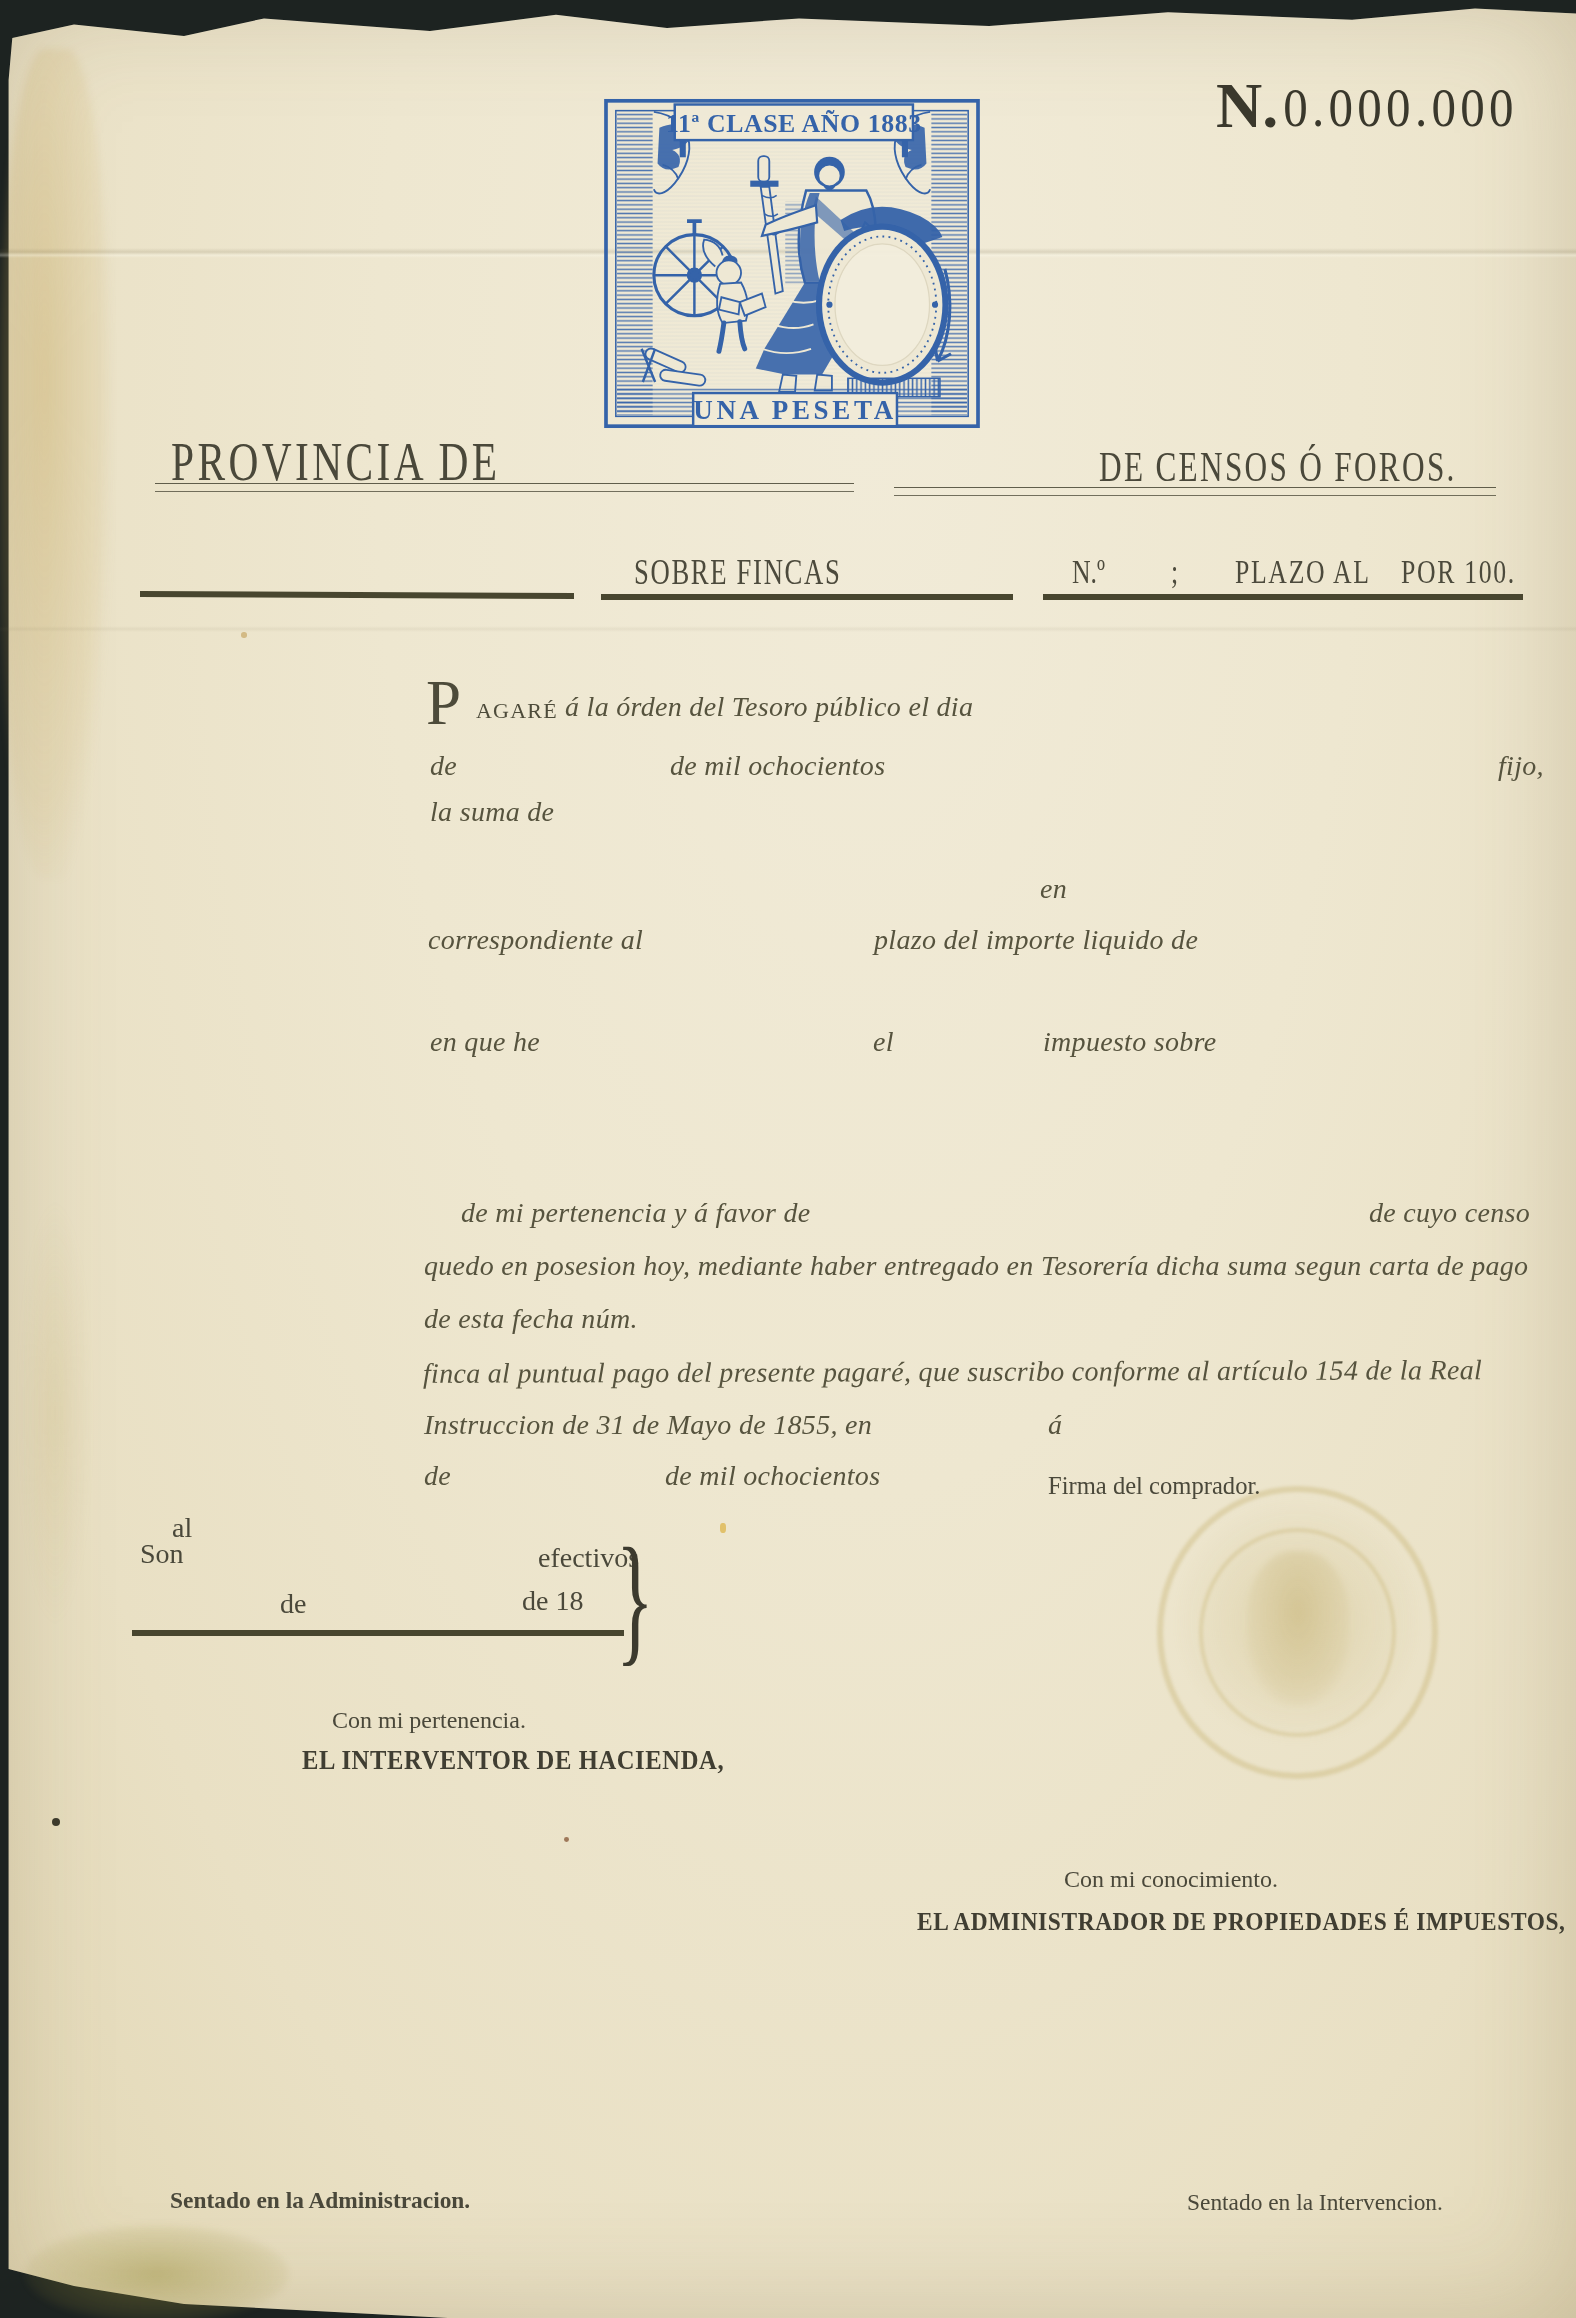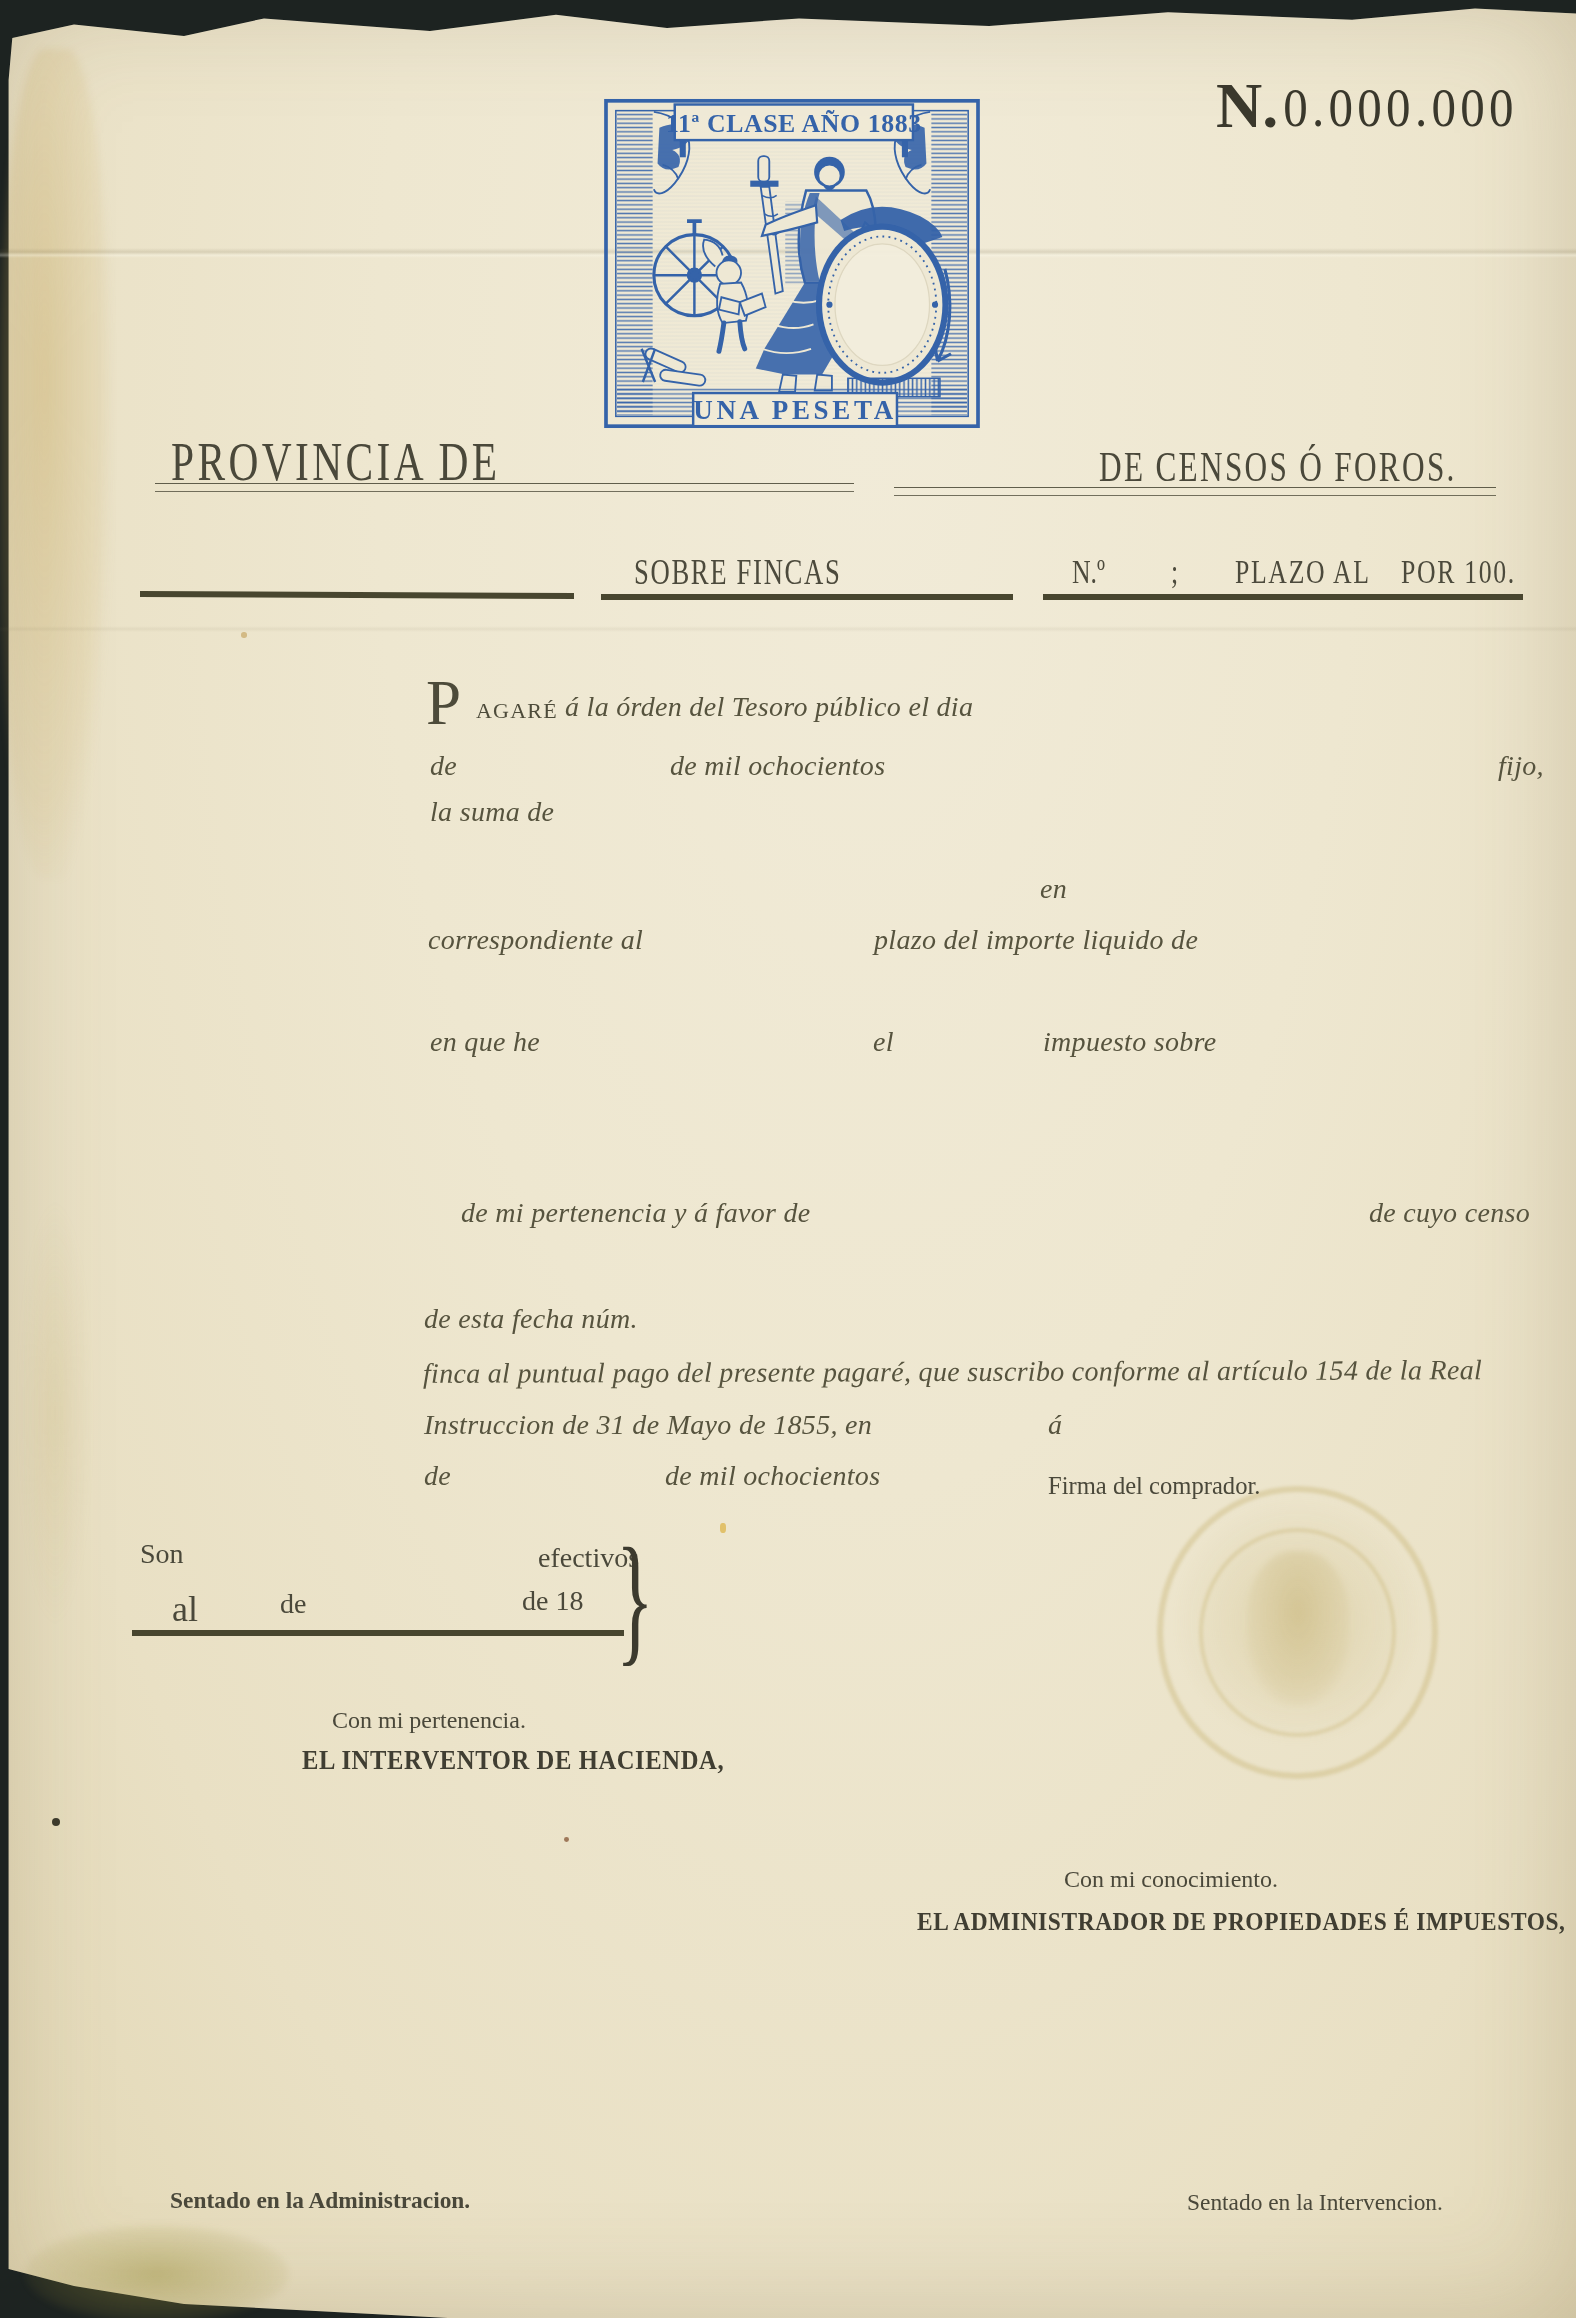--- a/index.html
+++ b/index.html
@@ -218,36 +218,37 @@
   <div class="ink it" style="left:428px;top:924px;">correspondiente al</div>
   <div class="ink it" style="left:874px;top:924px;">plazo del importe liquido de</div>
 
   <div class="ink it" style="left:430px;top:1026px;">en que he</div>
   <div class="ink it" style="left:873px;top:1026px;">el</div>
   <div class="ink it" style="left:1043px;top:1026px;">impuesto sobre</div>
 
   <div class="ink it" style="left:428px;top:1197px;margin-left:33px;">de mi pertenencia y á favor de</div>
   <div class="ink it" style="left:1369px;top:1197px;">de cuyo censo</div>
 
+  <div class="ink it" style="left:424px;top:1250px;">quedo en posesion hoy, mediante haber entregado en Tesorería dicha suma segun carta de pago</div>
 
   <div class="ink it" style="left:424px;top:1303px;">de esta fecha núm.</div>
 
   <div class="ink it" style="left:423px;top:1356px;transform:rotate(-.2deg);">finca al puntual pago del presente pagaré, que suscribo conforme al artículo 154 de la Real</div>
 
   <div class="ink it" style="left:424px;top:1409px;">Instruccion de 31 de Mayo de 1855, en</div>
   <div class="ink it" style="left:1048px;top:1409px;">á</div>
 
   <div class="ink it" style="left:424px;top:1460px;">de</div>
   <div class="ink it" style="left:665px;top:1460px;">de mil ochocientos</div>
 
   <div class="ink upright" style="left:1048px;top:1472px;">Firma del comprador.</div>
 
   <div class="ink upright" style="left:140px;top:1538px;font-size:28px;">Son</div>
   <div class="ink upright" style="left:538px;top:1542px;font-size:28px;">efectivos</div>
-  <div class="ink upright" style="left:172px;top:1588px;font-size:36px;">al</div>
+  <div class="ink upright" style="left:172px;top:1512px;font-size:28px;">al</div>
   <div class="ink upright" style="left:280px;top:1588px;font-size:28px;">de</div>
   <div class="ink upright" style="left:522px;top:1585px;font-size:28px;">de 18</div>
   <div class="rule" style="left:132px;top:1630px;width:492px;height:6.1px;"></div>
   <div class="ink brace">}</div>
 
   <div class="ink upright" style="left:332px;top:1707px;font-size:24px;">Con mi pertenencia.</div>
   <div class="ink sig-bold" style="left:302px;top:1744px;">EL INTERVENTOR DE HACIENDA,</div>
 
   <div class="ink upright" style="left:1064px;top:1866px;font-size:24px;">Con mi conocimiento.</div>
   <div class="ink sig-bold" style="left:917px;top:1906px;font-size:23.4px;">EL ADMINISTRADOR DE PROPIEDADES É IMPUESTOS,</div>

